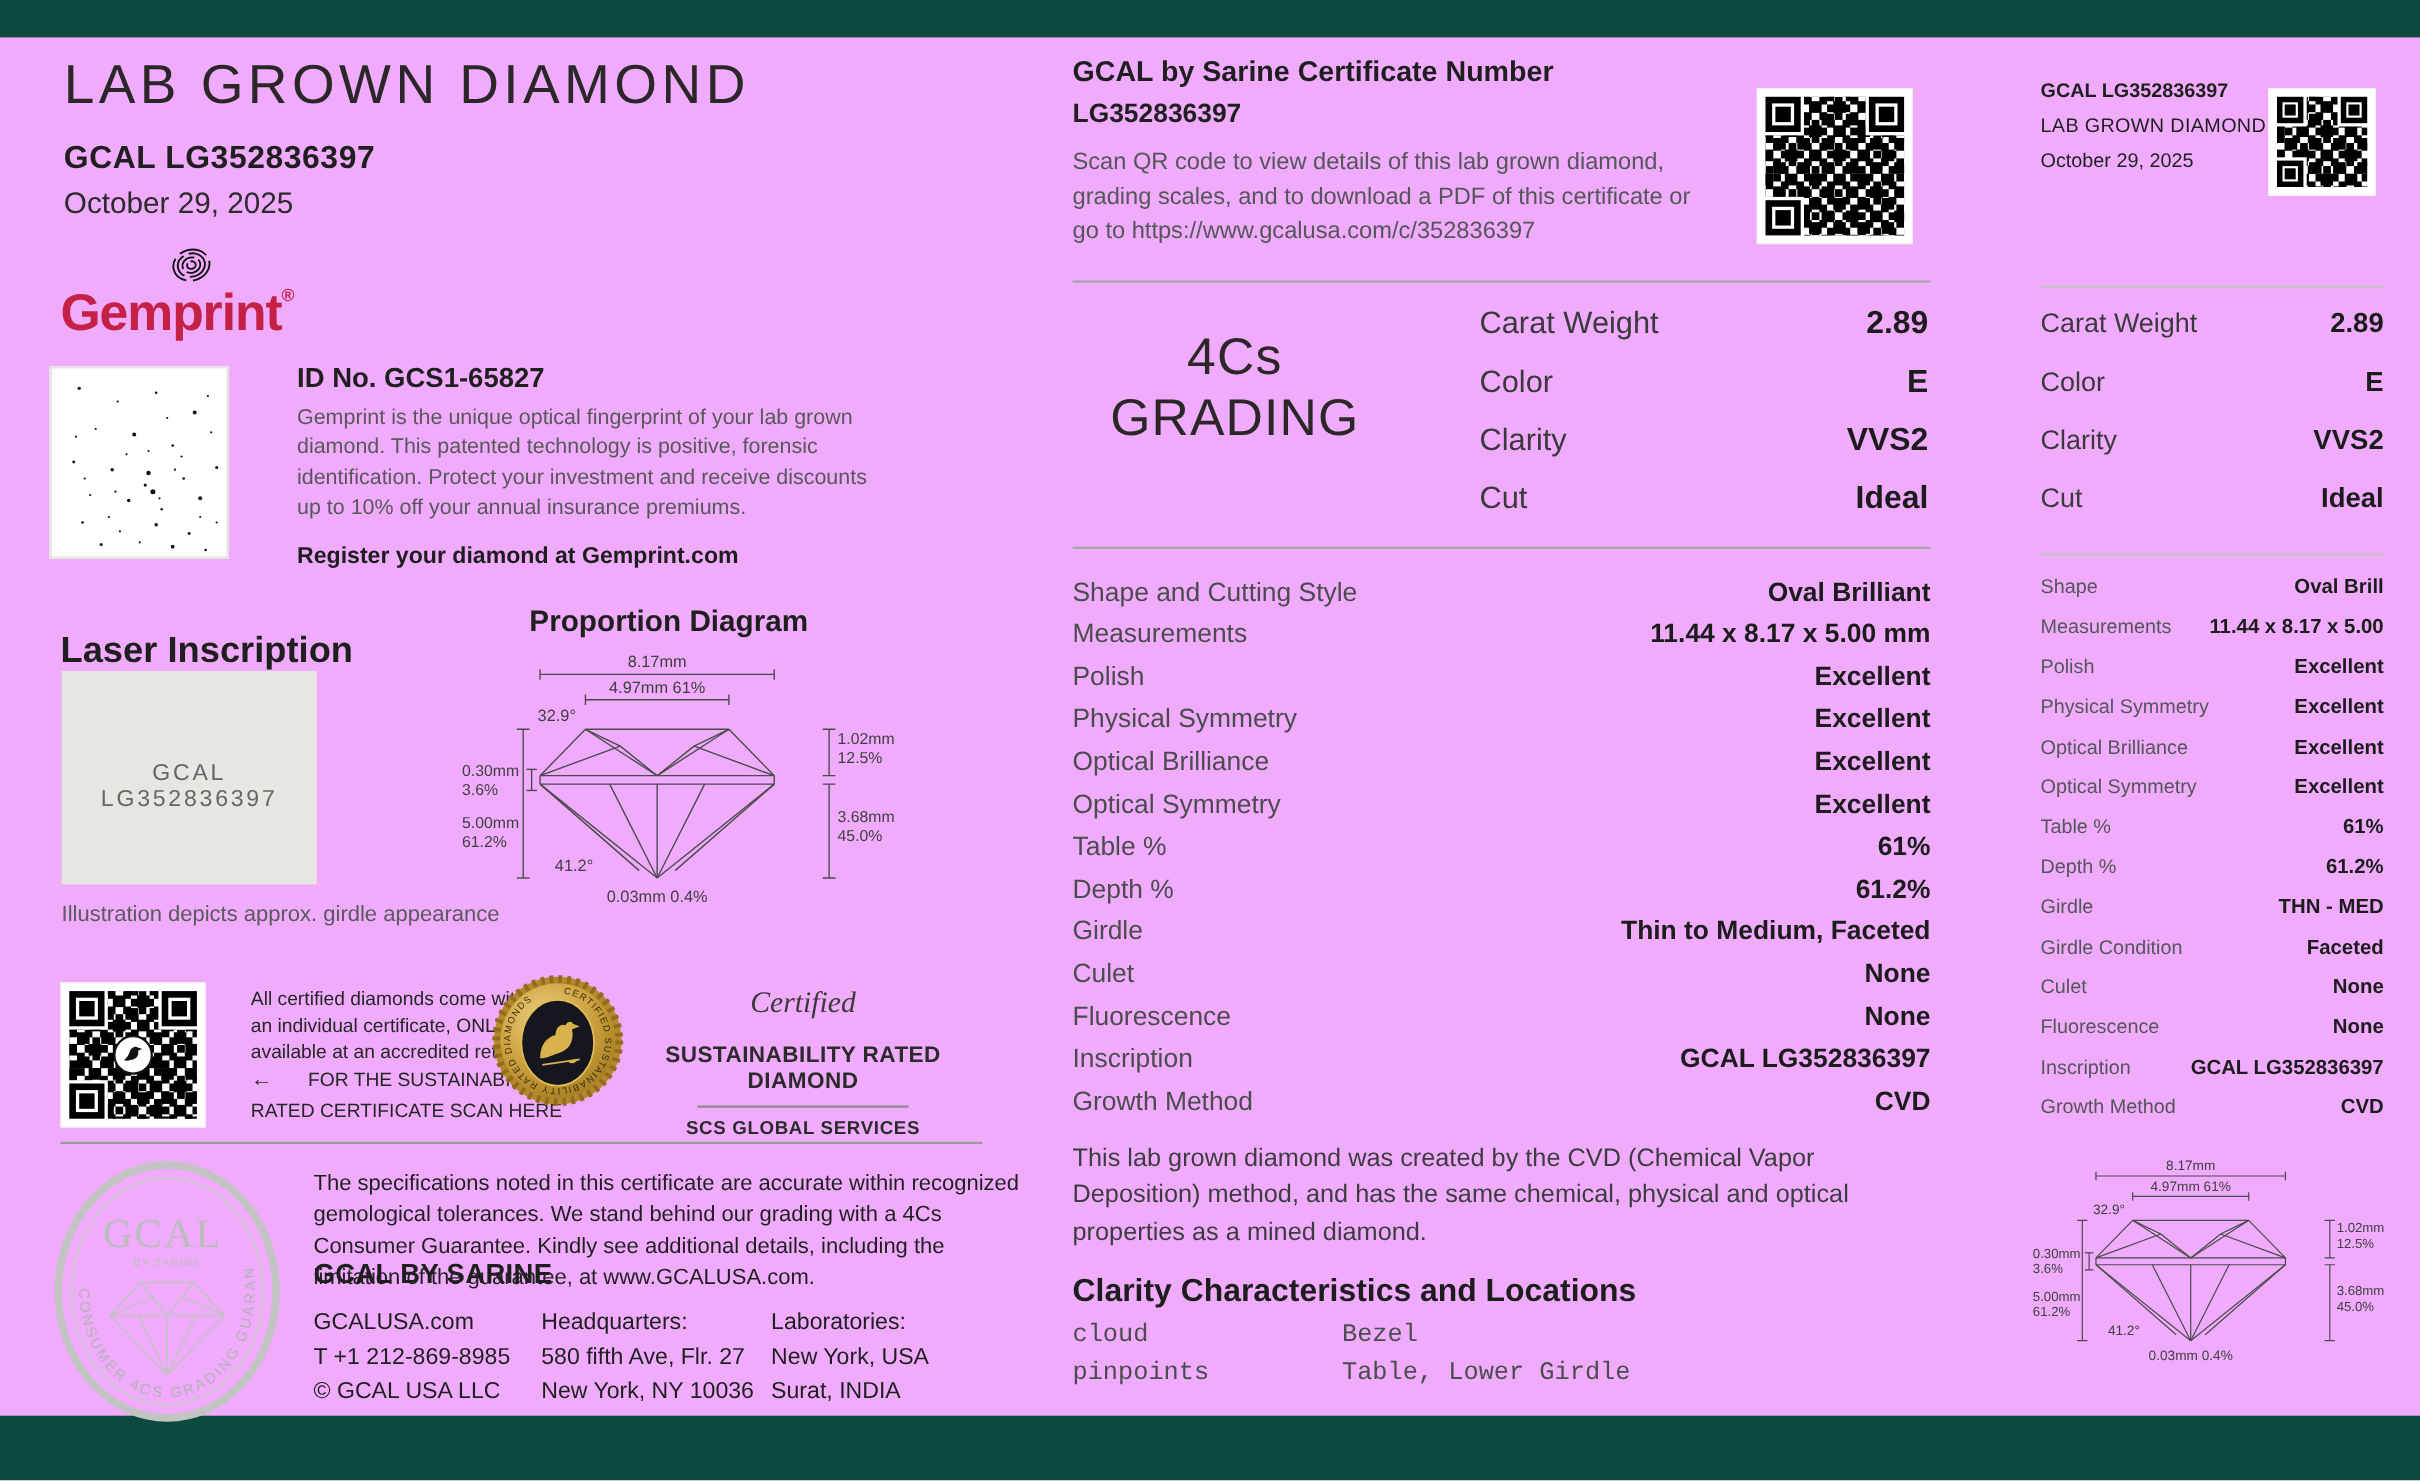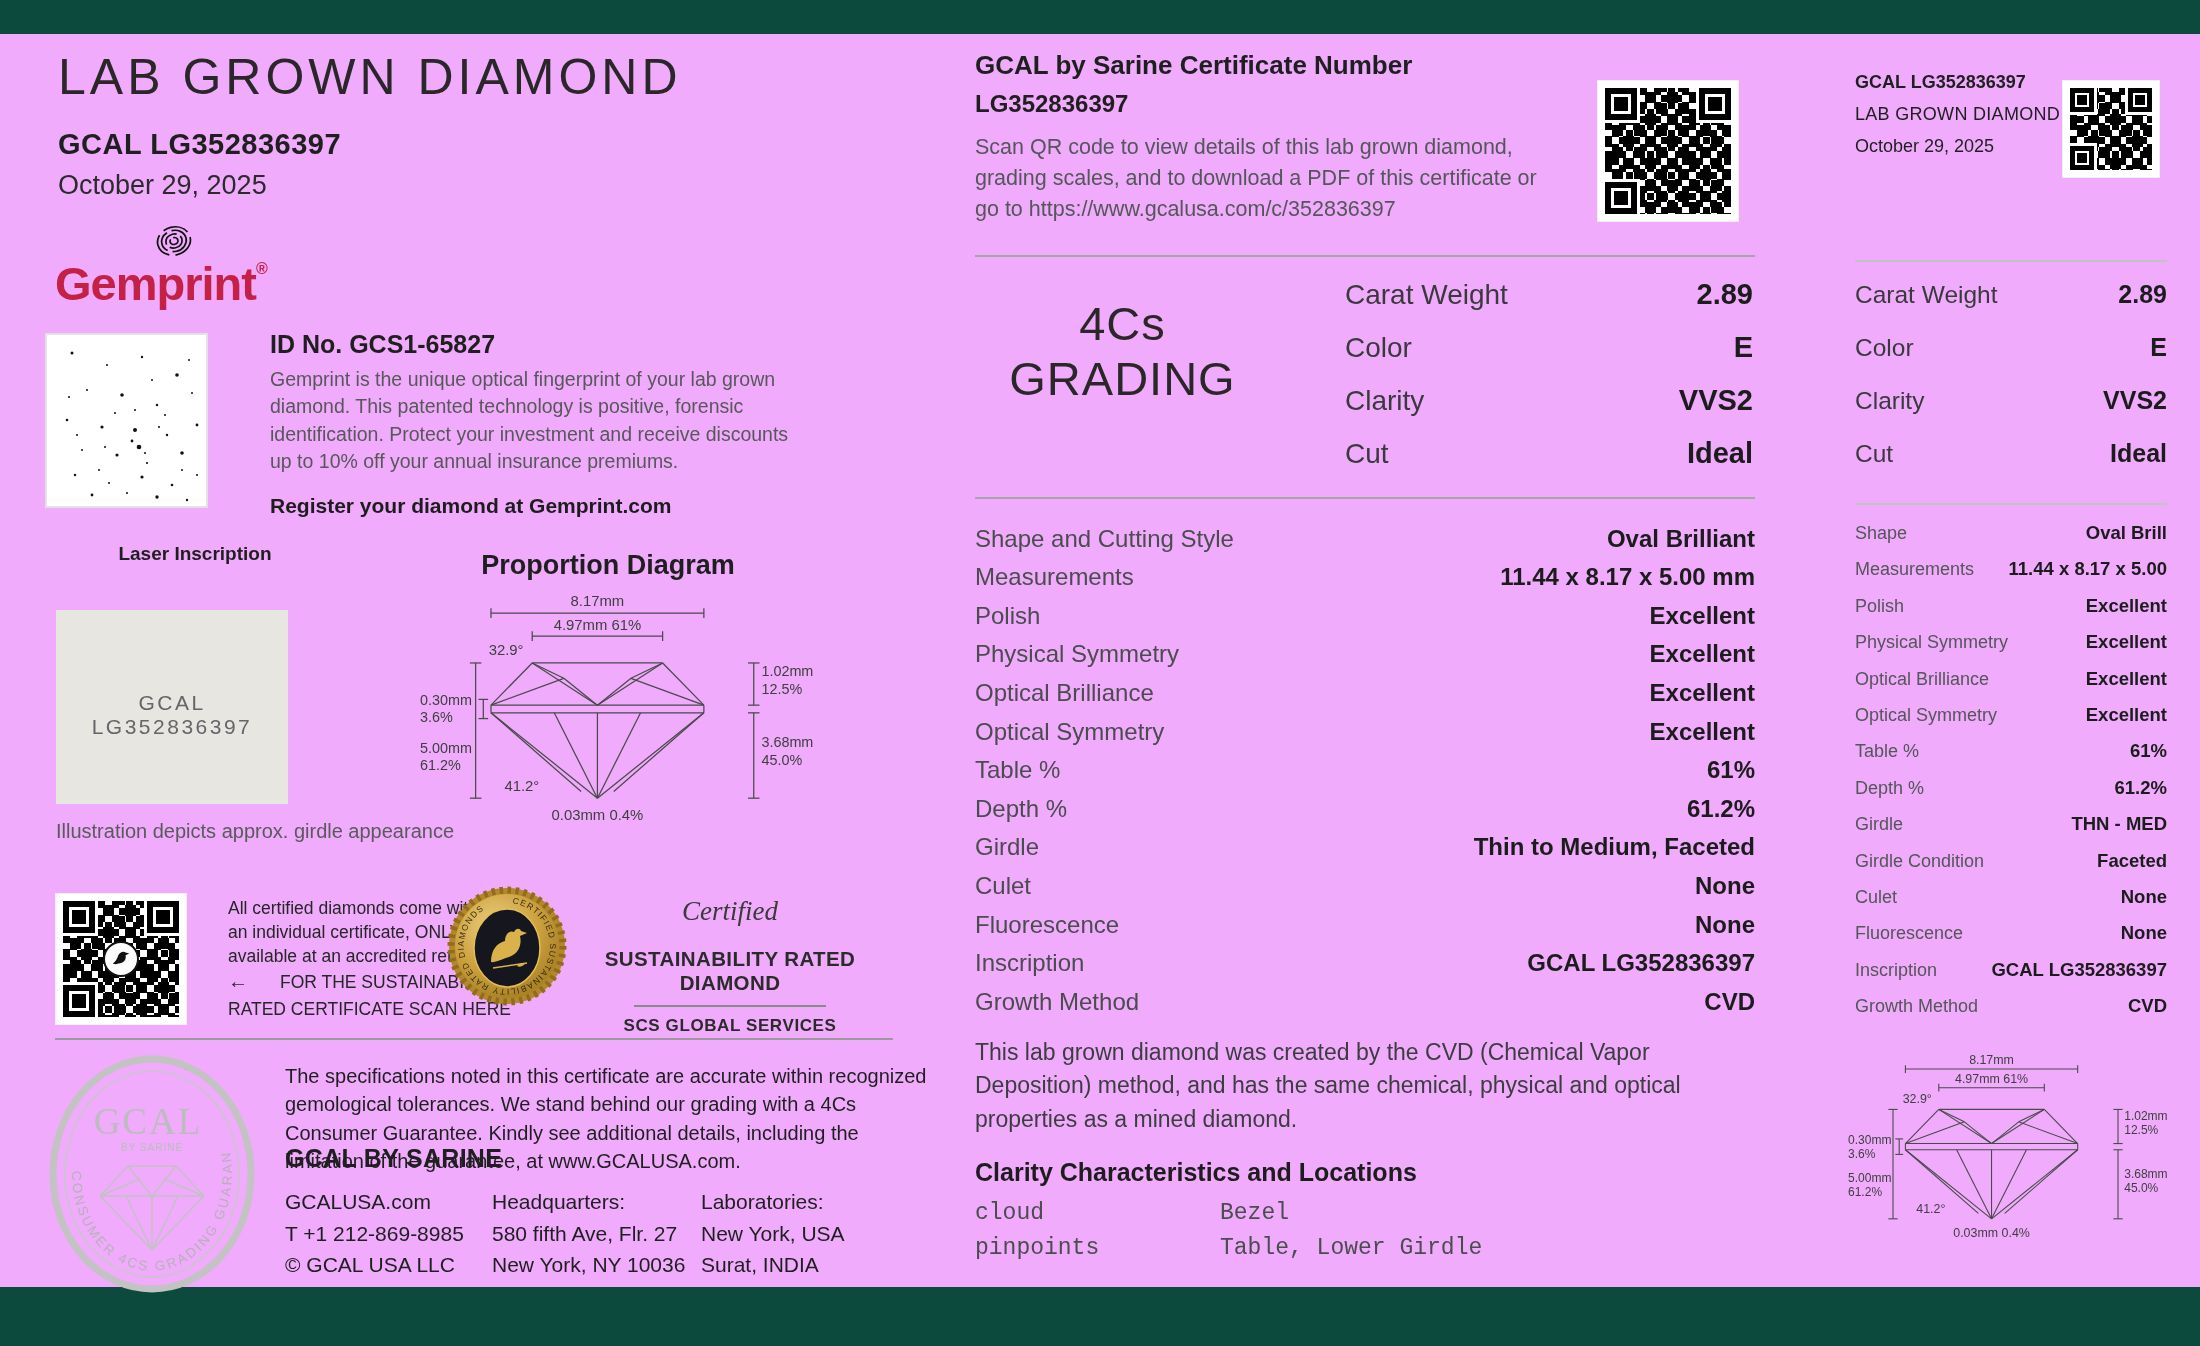--- a/index.html
+++ b/index.html
@@ -25,22 +25,22 @@
   .gp-tagline { position:absolute; left:270px; top:292px; font-style:italic; font-size:24px;
                 font-weight:600; color:#1c1c1c; }
   .gp-tagline sup { font-size:12px; }
   .gp-id   { position:absolute; left:270px; top:330px; font-size:25px; font-weight:700; }
   .speckle { position:absolute; left:45px; top:333px; width:163px; height:175px;
              background:#fff; border:2px solid #e2e2e0; }
   .gp-desc { position:absolute; left:270px; top:366px; width:530px; font-size:19.5px;
              color:#58585a; line-height:1.4; }
   .gp-register { position:absolute; left:270px; top:494px; font-size:21px; font-weight:700; color:#1d1d1d; }
 
-  .laser-h { position:absolute; left:55px; top:543px; width:280px; text-align:center;
-             font-size:19px; font-weight:700; }
+  .laser-h { position:absolute; left:55px; top:572px; width:280px; text-align:left;
+             font-size:33px; font-weight:700; }
   .prop-h  { position:absolute; left:428px; top:550px; width:360px; text-align:center;
              font-size:27px; font-weight:700; }
   .laser-img { position:absolute; left:56px; top:610px; width:232px; height:194px;
     background:
       radial-gradient(ellipse 130px 55px at 32% 24%, rgba(28,28,32,.92), rgba(28,28,32,0) 68%),
       radial-gradient(ellipse 150px 60px at 72% 18%, rgba(70,70,74,.55), rgba(70,70,74,0) 70%),
       linear-gradient(180deg,#ddddday 0%, #d6d6d2 26%, #f5f4ef 46%, #f8f7f1 58%, #eeece1 72%, #f1efe5 100%);
     background-color:#e7e6e1; }
   .laser-txt { position:absolute; left:0; right:0; top:42%; text-align:center;
                font-size:21px; letter-spacing:2.5px; color:#65656a; font-weight:500; }
@@ -101,21 +101,21 @@
              font-size:47px; font-weight:300; color:#2b2728; line-height:1.18; letter-spacing:1px; }
   .fourcs { position:absolute; left:370px; top:278px; right:2px; }
   .frow { display:flex; justify-content:space-between; align-items:baseline; height:53px; }
   .frow .fl { font-size:28px; color:#3a3a3c; }
   .frow .fv { font-size:29px; font-weight:700; color:#1c1c1c; }
   .m-details { position:absolute; left:0; top:514px; width:780px; }
   .mrow { display:flex; justify-content:space-between; align-items:flex-end; height:38.6px; }
   .mrow .ml { font-size:24px; color:#4b4c4e; }
   .mrow .mv { font-size:24px; font-weight:700; color:#1c1c1c; }
   .m-cvd { position:absolute; top:1036px; width:778px; font-size:23px; color:#3c3d3f; line-height:1.45; }
-  .m-clar-h { position:absolute; top:1158px; font-size:25px; font-weight:700; color:#1d1d1d; }
+  .m-clar-h { position:absolute; top:1158px; font-size:29px; font-weight:700; color:#1d1d1d; }
   .m-clar { position:absolute; top:1200px; width:700px;font-family:Liberation Mono, monospace; }
   .clrow { display:flex; font-size:23px; color:#4b4c4e; margin-bottom:9px; }
   .clrow .cl { width:245px; }
 
   
   .right { position:absolute; left:1855px; top:0; width:312px; height:1346px; }
   .r-cert { position:absolute; top:72px; font-size:18px; font-weight:700; }
   .r-title { position:absolute; top:104px; font-size:18px; letter-spacing:.3px; }
   .r-date { position:absolute; top:136px; font-size:18px; }
   .r-rule { position:absolute; left:0; width:312px; height:1.5px; background:#c2c2c2; }

